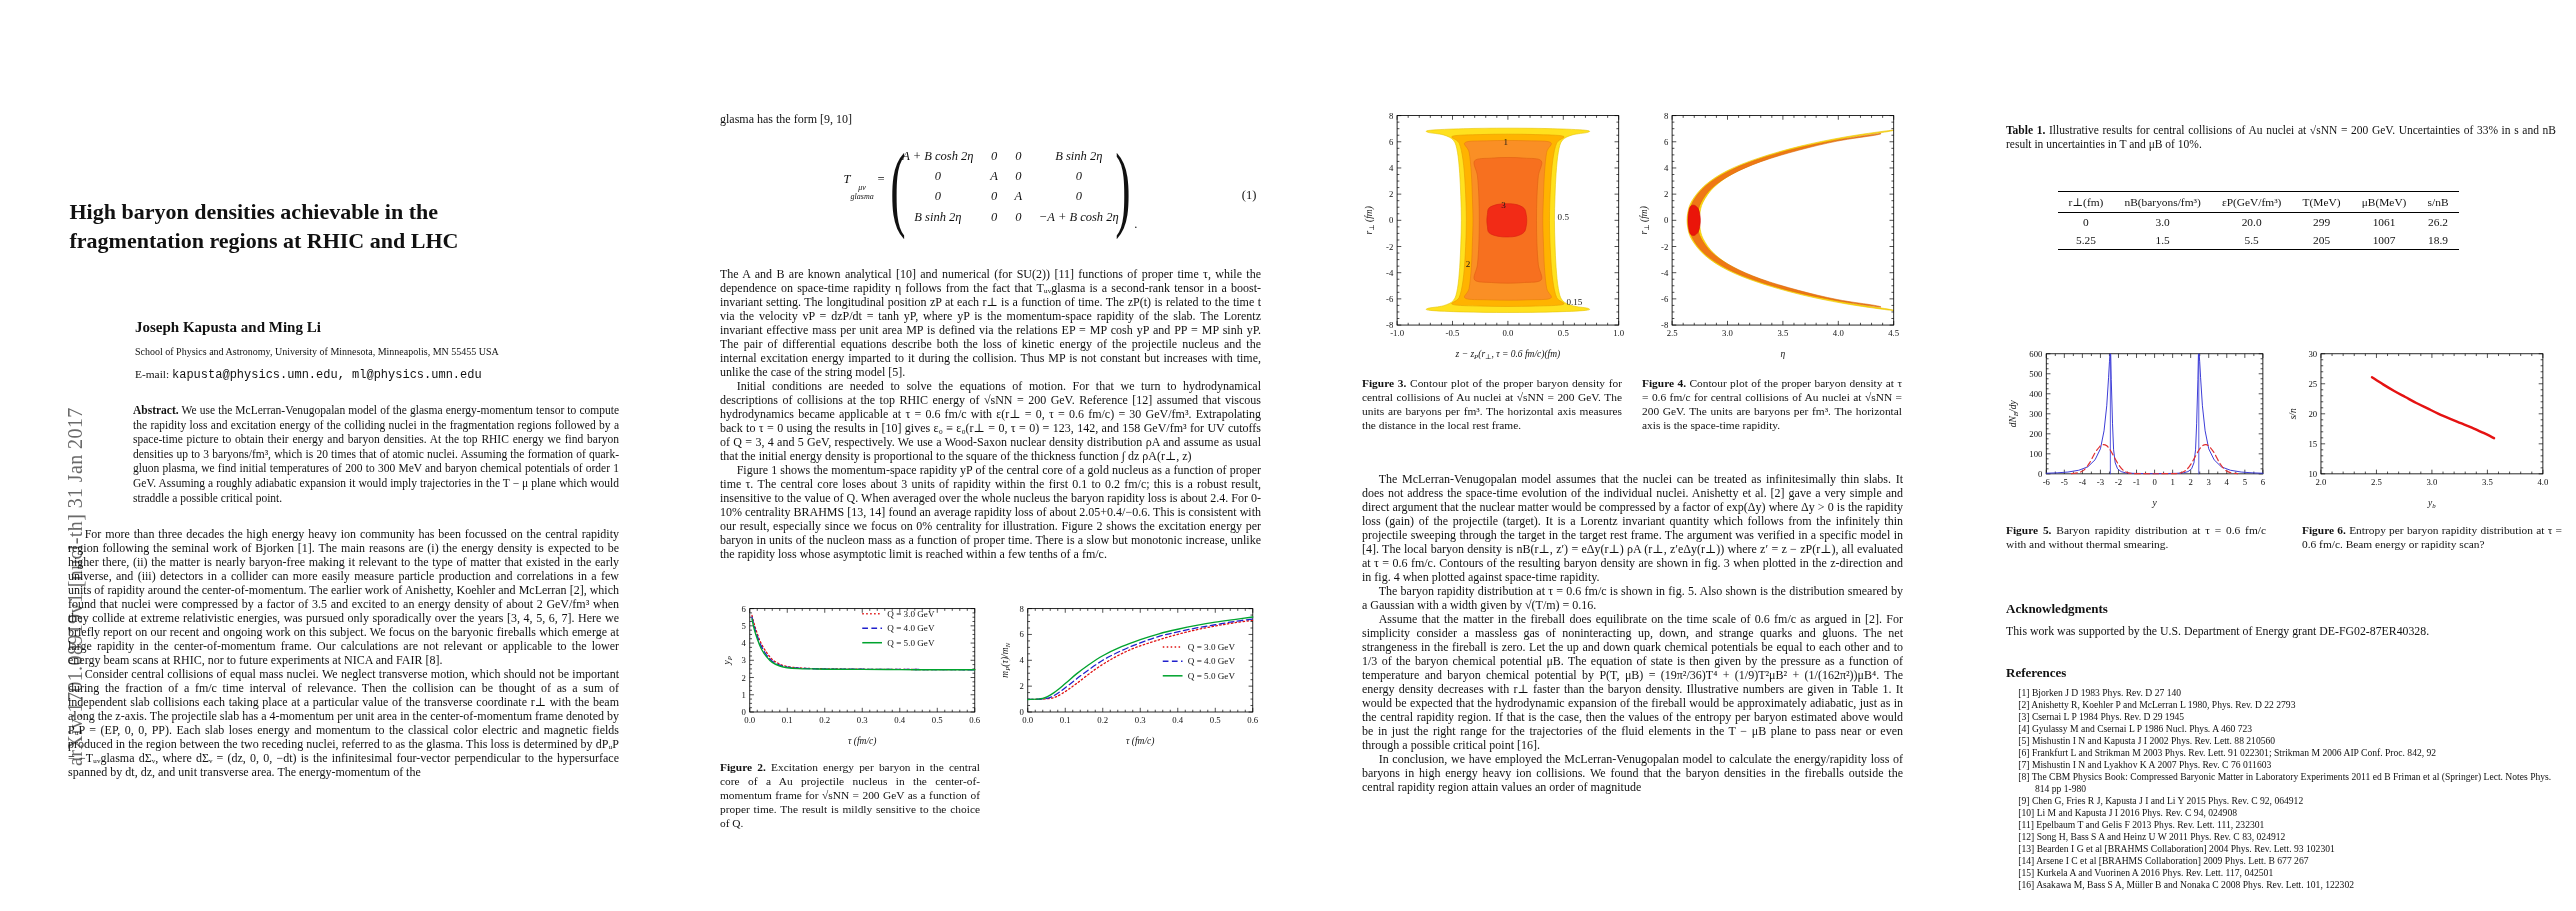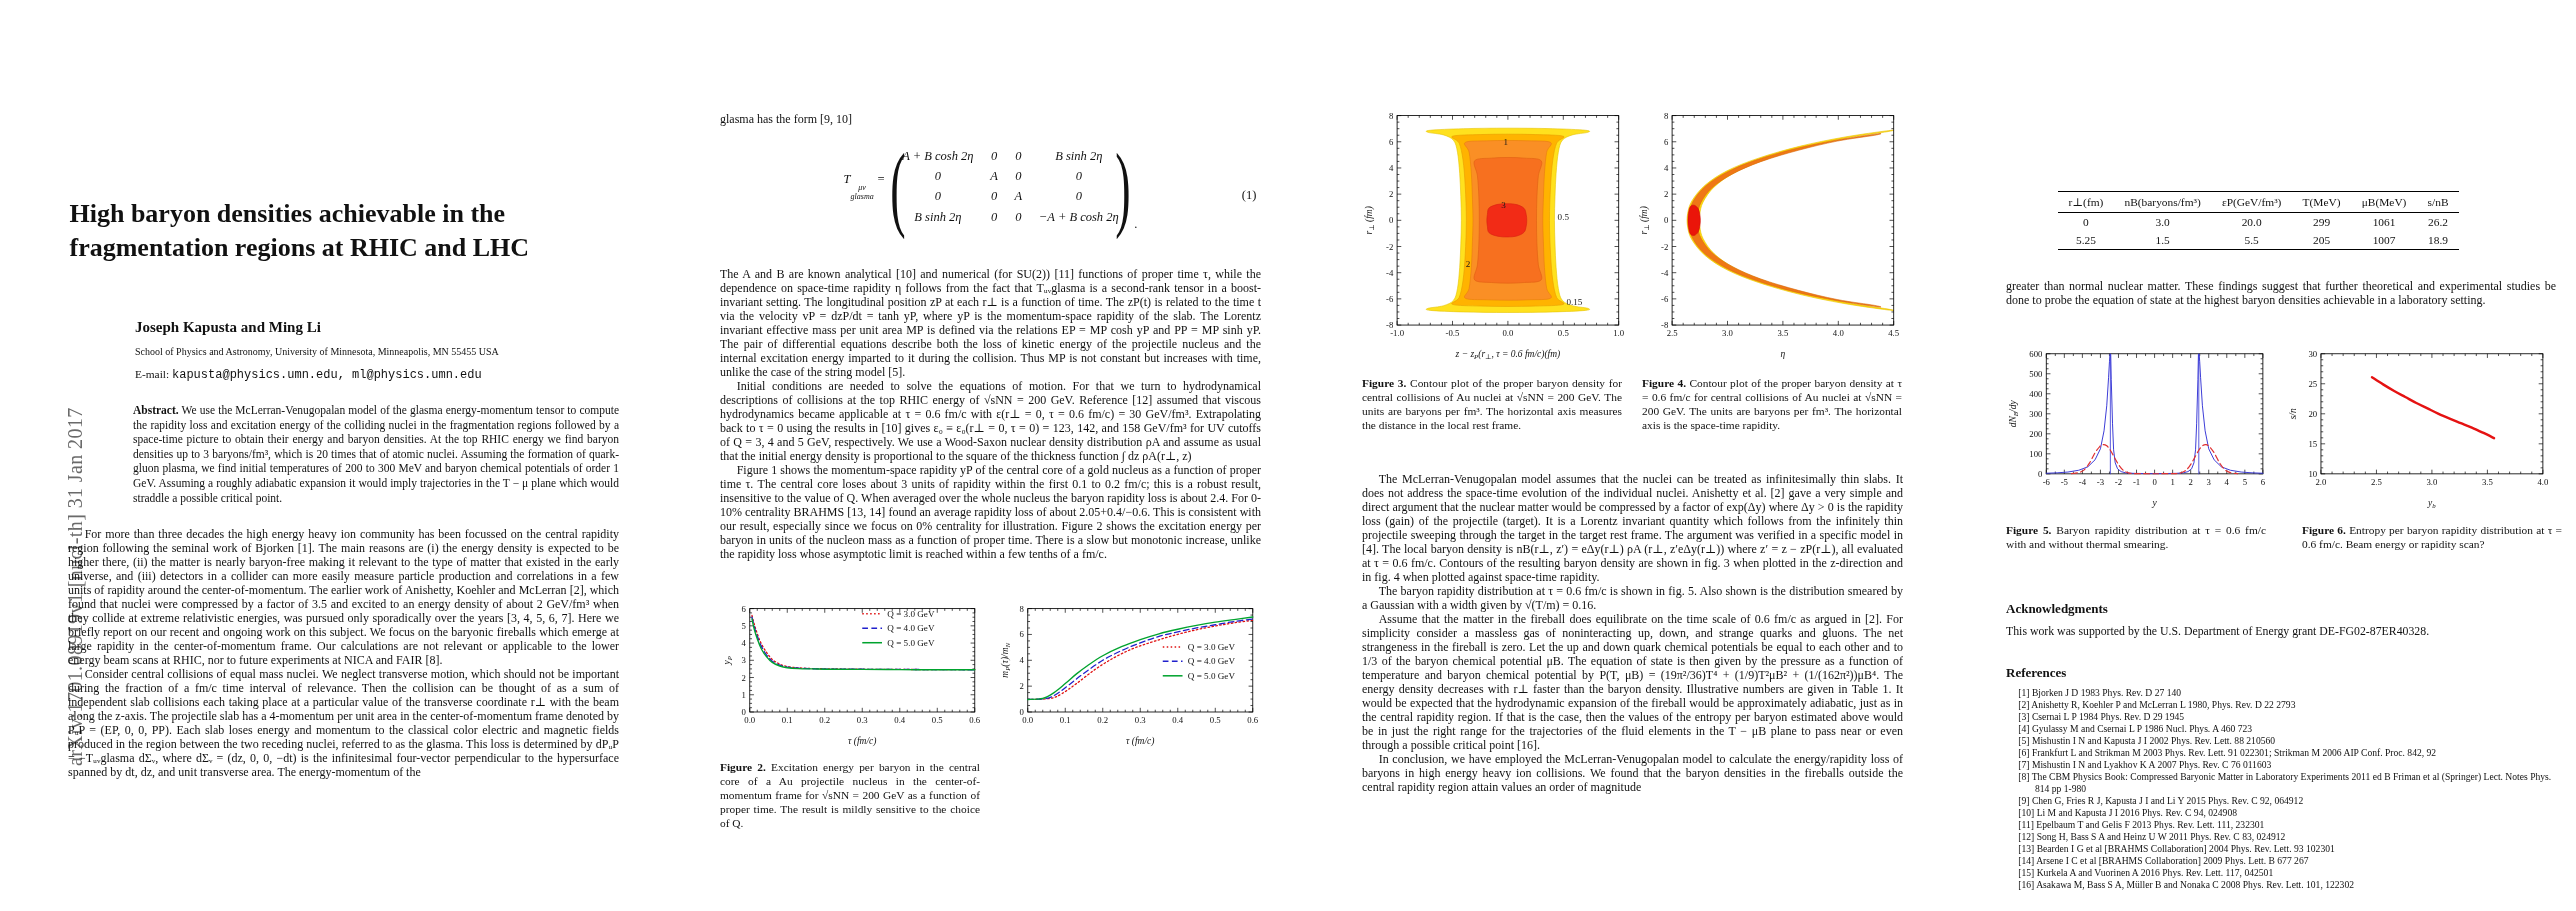--- a/index.html
+++ b/index.html
@@ -8,21 +8,21 @@
   .page{position:absolute;top:0;height:911px;}
   #page1{left:68px;width:551px;}
   #page2{left:720px;width:541px;}
   #page3{left:1362px;width:541px;}
   #page4{left:2006px;width:550px;}
   .abs{position:absolute;}
   
   #arxiv-strip{position:absolute;left:64px;top:766px;transform:rotate(-90deg);
     transform-origin:0 0;font-size:20px;color:#6a6a6a;letter-spacing:0.4px;white-space:nowrap;}
   
-  .title{top:197px;left:1.5px;width:532px;font-size:26px;font-weight:bold;line-height:1.32;white-space:pre-line;}
+  .title{top:197px;left:1.5px;width:532px;font-size:22px;font-weight:bold;line-height:1.32;white-space:pre-line;}
   .authors{top:319px;left:67px;font-size:15px;font-weight:bold;}
   .affil{top:346px;left:67px;font-size:10px;}
   .email-line{top:368px;left:67px;font-size:11.4px;}
   .email-line .mono{font-family:"Liberation Mono","DejaVu Sans Mono",monospace;font-size:12px;}
   .abstract{top:403px;left:65px;width:486px;font-size:11.5px;line-height:1.27;text-align:justify;}
   .bodyblock{font-size:12px;line-height:14px;text-align:justify;}
   .bodyblock p{margin:0;}
   .bodyblock p.ind{text-indent:16.7px;}
   #p1-body{top:527px;left:0;width:551px;}
   
@@ -661,20 +661,21 @@
   </div>
   <div class="abs bodyblock" id="p3-body">
     <p class="ind">The McLerran-Venugopalan model assumes that the nuclei can be treated as infinitesimally thin slabs. It does not address the space-time evolution of the individual nuclei. Anishetty et al. [2] gave a very simple and direct argument that the nuclear matter would be compressed by a factor of exp(Δy) where Δy &gt; 0 is the rapidity loss (gain) of the projectile (target). It is a Lorentz invariant quantity which follows from the infinitely thin projectile sweeping through the target in the target rest frame. The argument was verified in a specific model in [4]. The local baryon density is nB(r⊥, z′) = eΔy(r⊥) ρA (r⊥, z′eΔy(r⊥)) where z′ = z − zP(r⊥), all evaluated at τ = 0.6 fm/c. Contours of the resulting baryon density are shown in fig. 3 when plotted in the z-direction and in fig. 4 when plotted against space-time rapidity.</p>
     <p class="ind">The baryon rapidity distribution at τ = 0.6 fm/c is shown in fig. 5. Also shown is the distribution smeared by a Gaussian with a width given by √(T/m) = 0.16.</p>
     <p class="ind">Assume that the matter in the fireball does equilibrate on the time scale of 0.6 fm/c as argued in [2]. For simplicity consider a massless gas of noninteracting up, down, and strange quarks and gluons. The net strangeness in the fireball is zero. Let the up and down quark chemical potentials be equal to each other and to 1/3 of the baryon chemical potential μB. The equation of state is then given by the pressure as a function of temperature and baryon chemical potential by P(T, μB) = (19π²/36)T⁴ + (1/9)T²μB² + (1/(162π²))μB⁴. The energy density decreases with r⊥ faster than the baryon density. Illustrative numbers are given in Table 1. It would be expected that the hydrodynamic expansion of the fireball would be approximately adiabatic, just as in the central rapidity region. If that is the case, then the values of the entropy per baryon estimated above would be in just the right range for the trajectories of the fluid elements in the T − μB plane to pass near or even through a possible critical point [16].</p>
     <p class="ind">In conclusion, we have employed the McLerran-Venugopalan model to calculate the energy/rapidity loss of baryons in high energy heavy ion collisions. We found that the baryon densities in the fireballs outside the central rapidity region attain values an order of magnitude</p>
   </div>
 </div>
 
 <div class="page" id="page4">
+  <div class="abs" id="t1-caption"><b>Table 1.</b> <span>Illustrative results for central collisions of Au nuclei at √sNN = 200 GeV. Uncertainties of 33% in s and nB result in uncertainties in T and μB of 10%.</span></div>
   <table class="abs" id="table1">
     <thead>
         <tr>
       <th>r⊥(fm)</th>
       <th>nB(baryons/fm³)</th>
       <th>εP(GeV/fm³)</th>
       <th>T(MeV)</th>
       <th>μB(MeV)</th>
       <th>s/nB</th>
     </tr>
@@ -691,23 +692,20 @@
       <tr>
         <td>5.25</td>
         <td>1.5</td>
         <td>5.5</td>
         <td>205</td>
         <td>1007</td>
         <td>18.9</td>
       </tr>
     </tbody>
   </table>
-  <div class="abs bodyblock" id="p4-para">
-    <p>greater than normal nuclear matter.  These findings suggest that further theoretical and experimental studies be done to probe the equation of state at the highest baryon densities achievable in a laboratory setting.</p>
-  </div>
   <div class="abs figrow" id="p4-figs">
     <div class="plot p4plot"><svg viewBox="0 0 350 218" width="266" height="166">
           <rect x="53" y="10" width="285" height="158" fill="none" stroke="#000" stroke-width="1.1"></rect>
           <line x1="53" y1="168" x2="53" y2="162.5" stroke="#000" stroke-width="0.9"></line>
           <line x1="53" y1="10" x2="53" y2="15.5" stroke="#000" stroke-width="0.9"></line>
           <line x1="76.75" y1="168" x2="76.75" y2="162.5" stroke="#000" stroke-width="0.9"></line>
           <line x1="76.75" y1="10" x2="76.75" y2="15.5" stroke="#000" stroke-width="0.9"></line>
           <line x1="100.5" y1="168" x2="100.5" y2="162.5" stroke="#000" stroke-width="0.9"></line>
           <line x1="100.5" y1="10" x2="100.5" y2="15.5" stroke="#000" stroke-width="0.9"></line>
           <line x1="124.25" y1="168" x2="124.25" y2="162.5" stroke="#000" stroke-width="0.9"></line>

